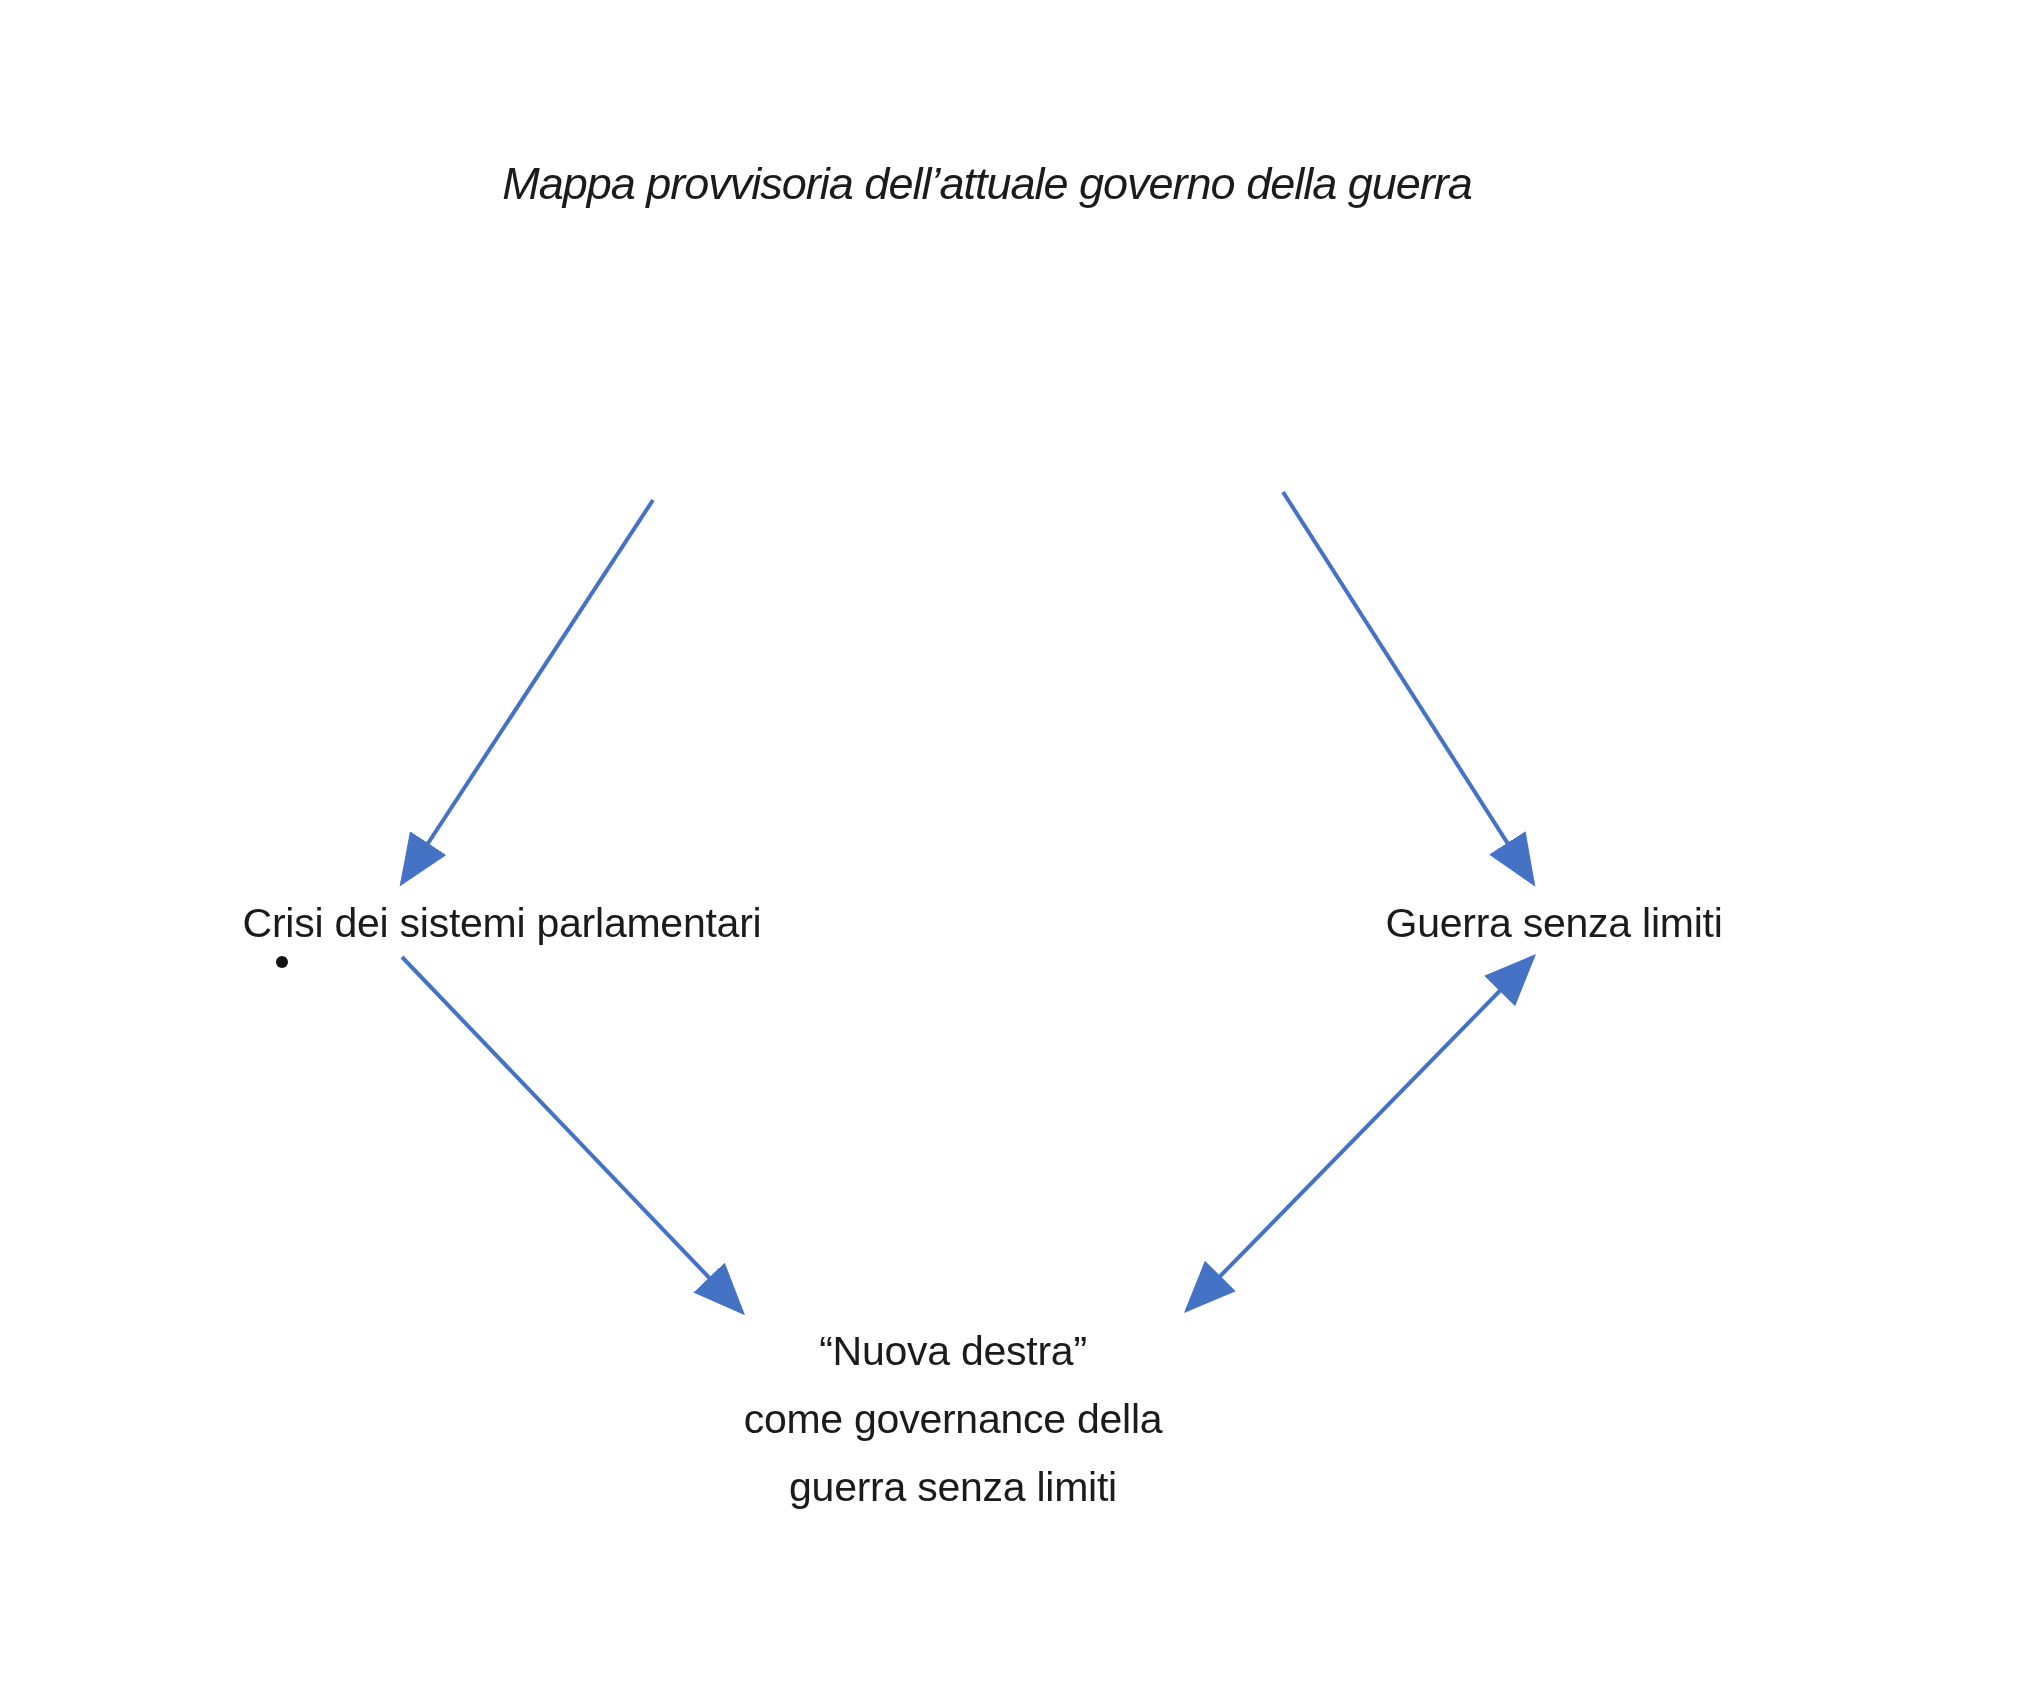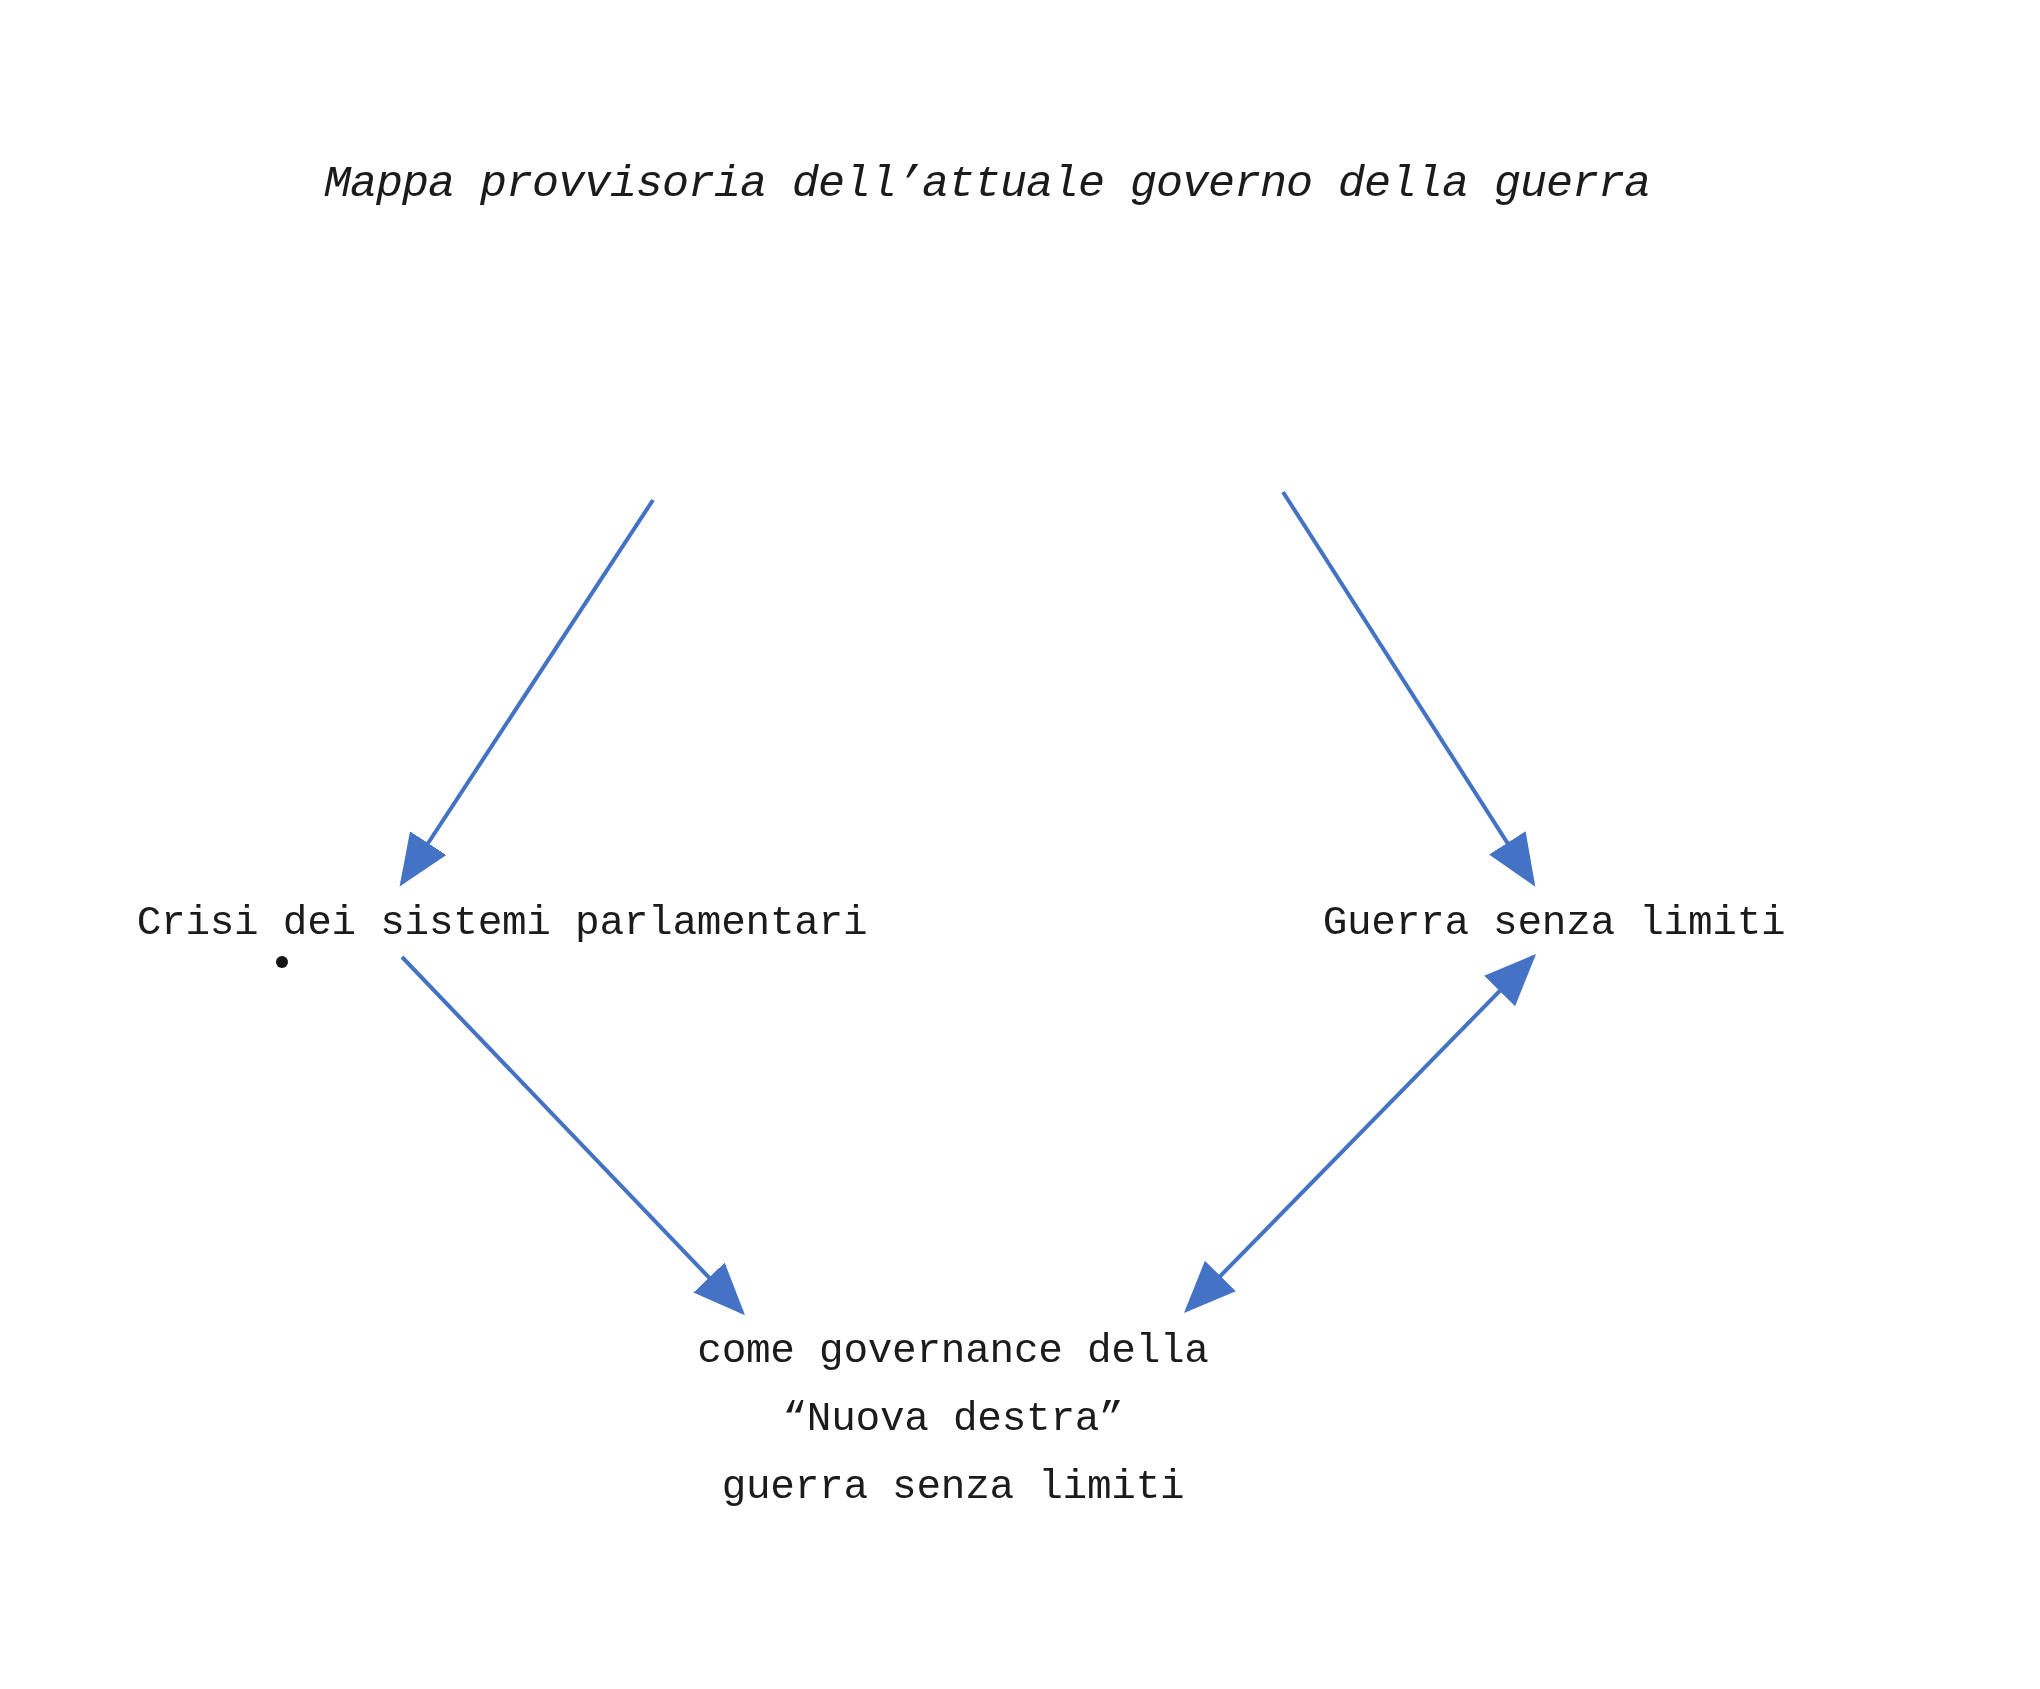--- a/index.html
+++ b/index.html
@@ -5,21 +5,21 @@
   html, body {
     margin: 0;
     padding: 0;
     background: #ffffff;
   }
   .canvas {
     position: relative;
     width: 2040px;
     height: 1577px;
     background: var(--bg, #ffffff);
-    font-family: Liberation Mono, monospace;
+    font-family: Liberation Sans, sans-serif;
     color: var(--text, #1b1b1b);
     overflow: hidden;
   }
   .diagram-title {
     position: absolute;
     left: 987px;
     top: 184px;
     transform: translate(-50%, -50%);
     font-size: 45px;
     font-style: italic;
@@ -84,18 +84,18 @@
   <div class="diagram-title">Mappa provvisoria dell’attuale governo della guerra</div>
 
 
   <div class="node node-left">Crisi dei sistemi parlamentari</div>
 
   <div class="stray-bullet"></div>
 
   <div class="node node-right">Guerra senza limiti</div>
 
   <div class="node node-bottom">
+    <div>“Nuova destra”</div>
     <div>come governance della</div>
-    <div>“Nuova destra”</div>
     <div>guerra senza limiti</div>
   </div>
 
 </div>
 
 </body></html>

